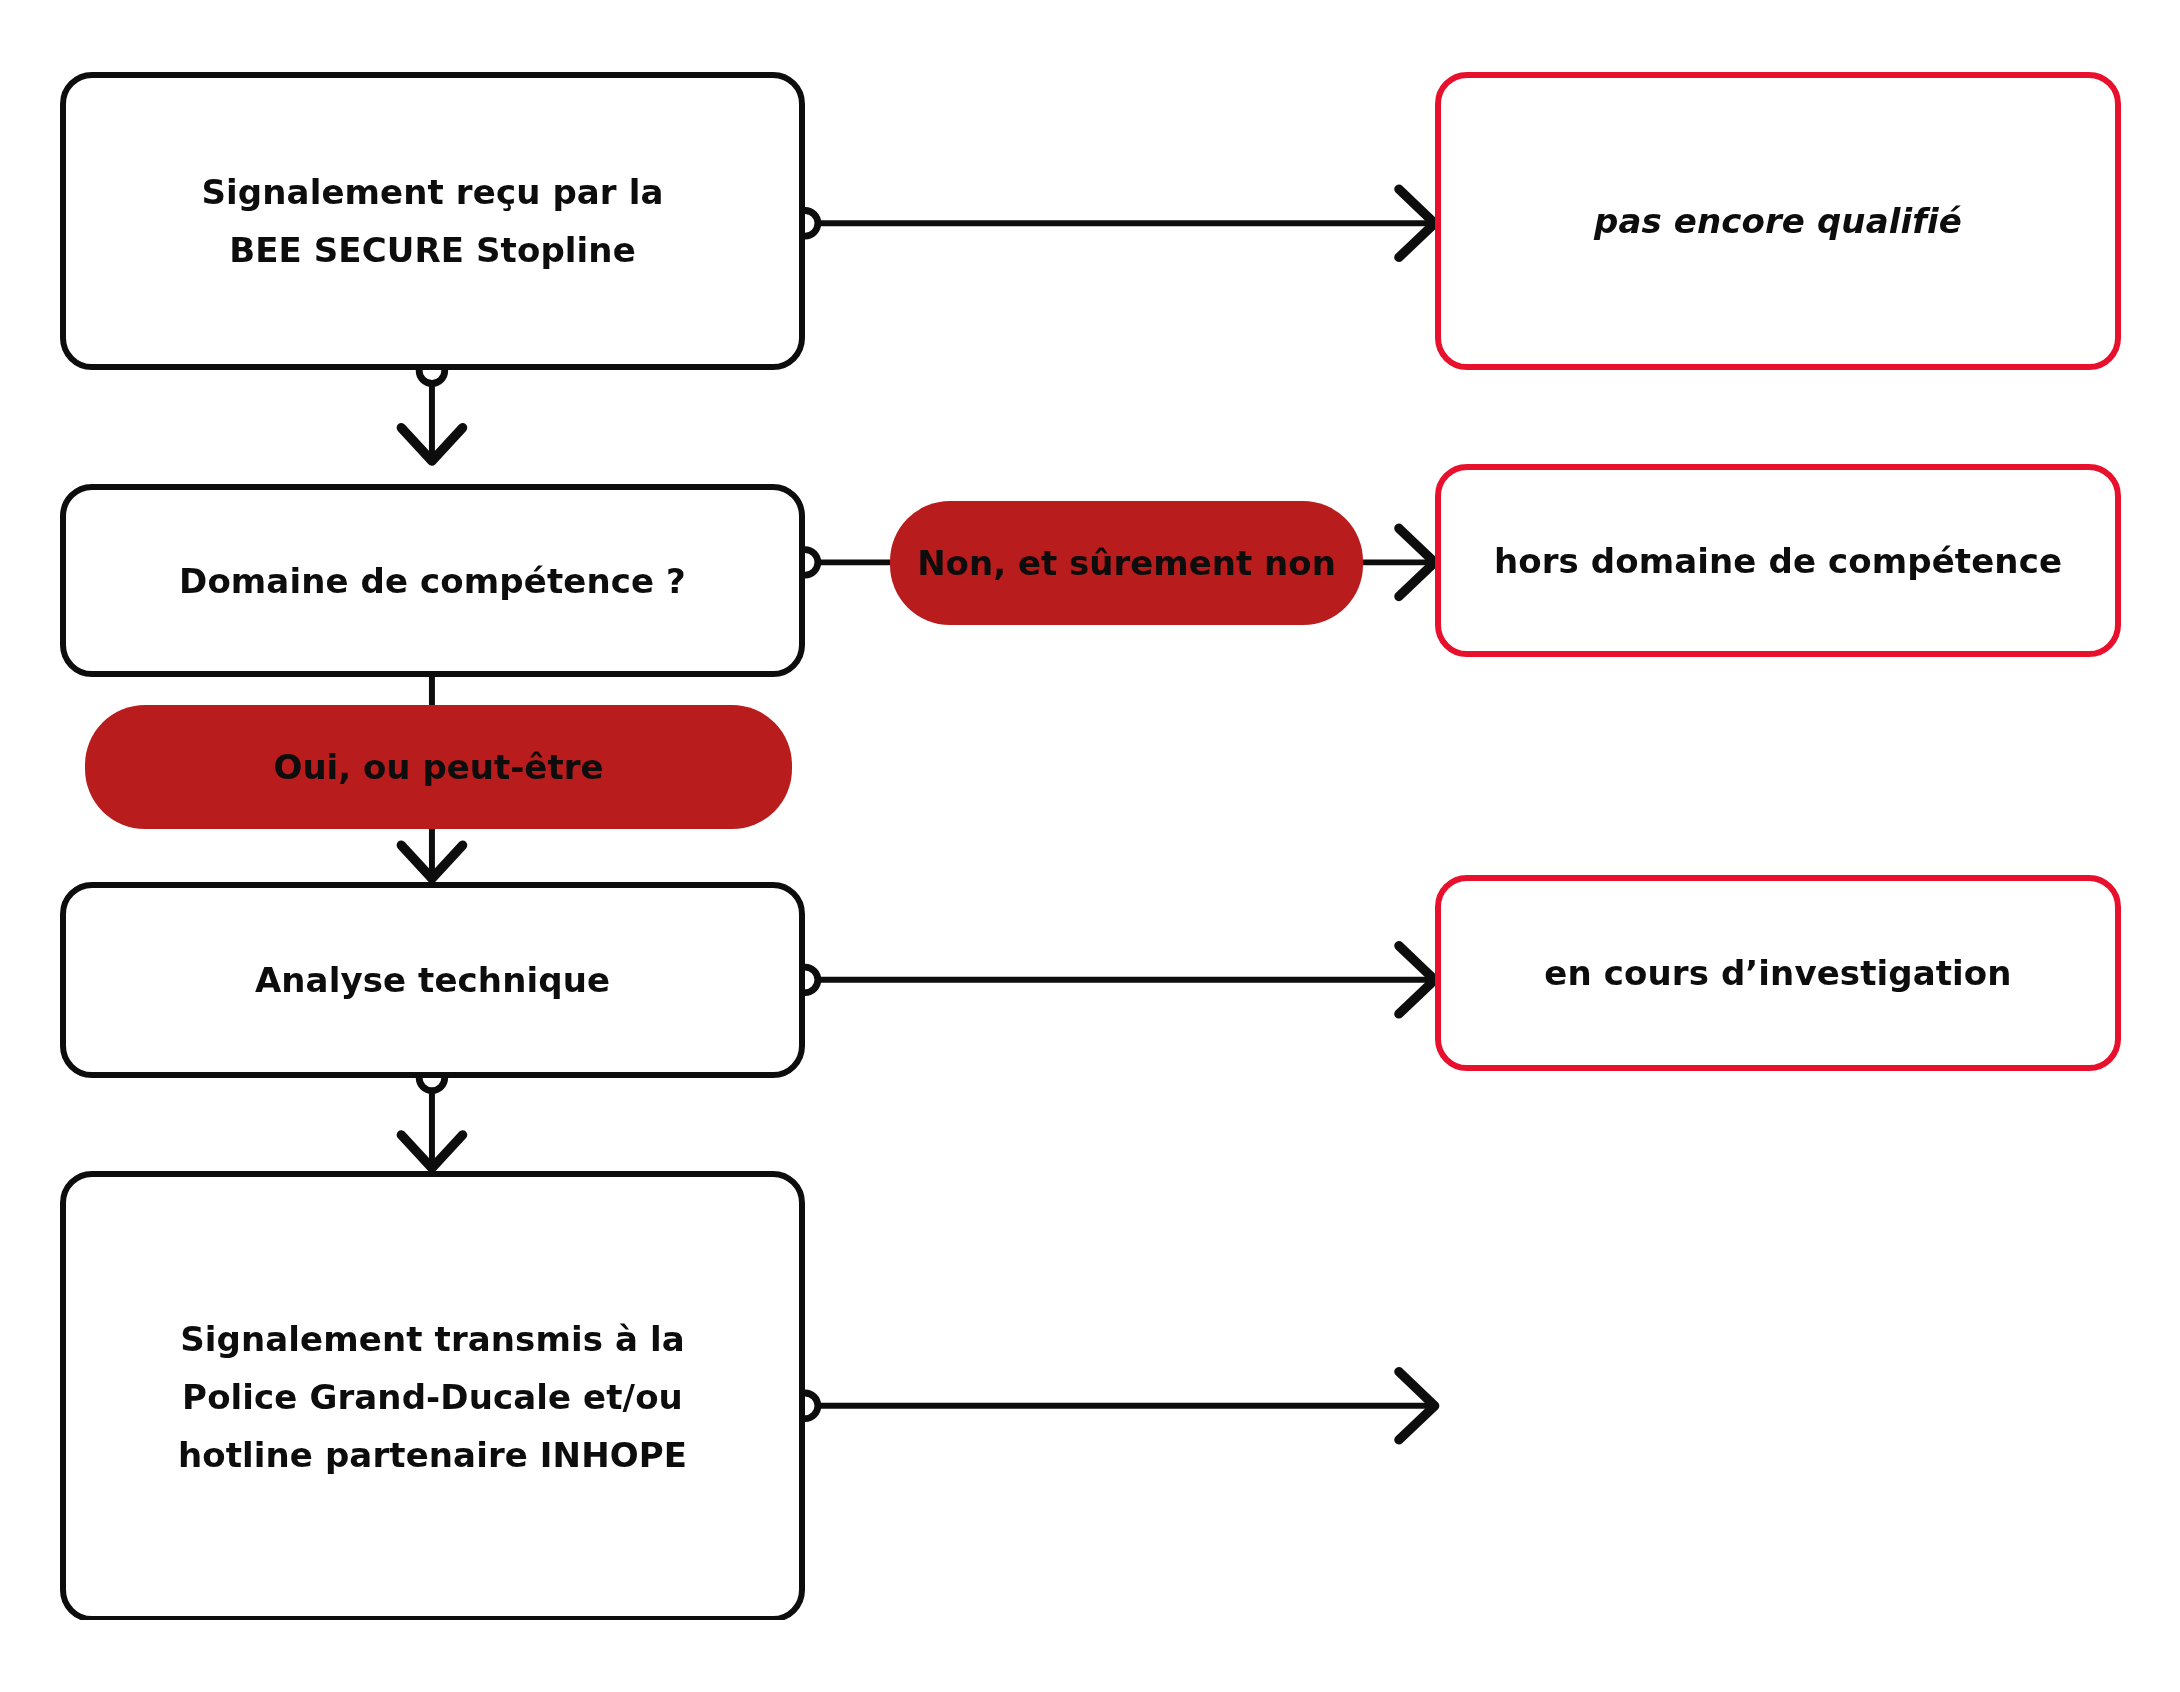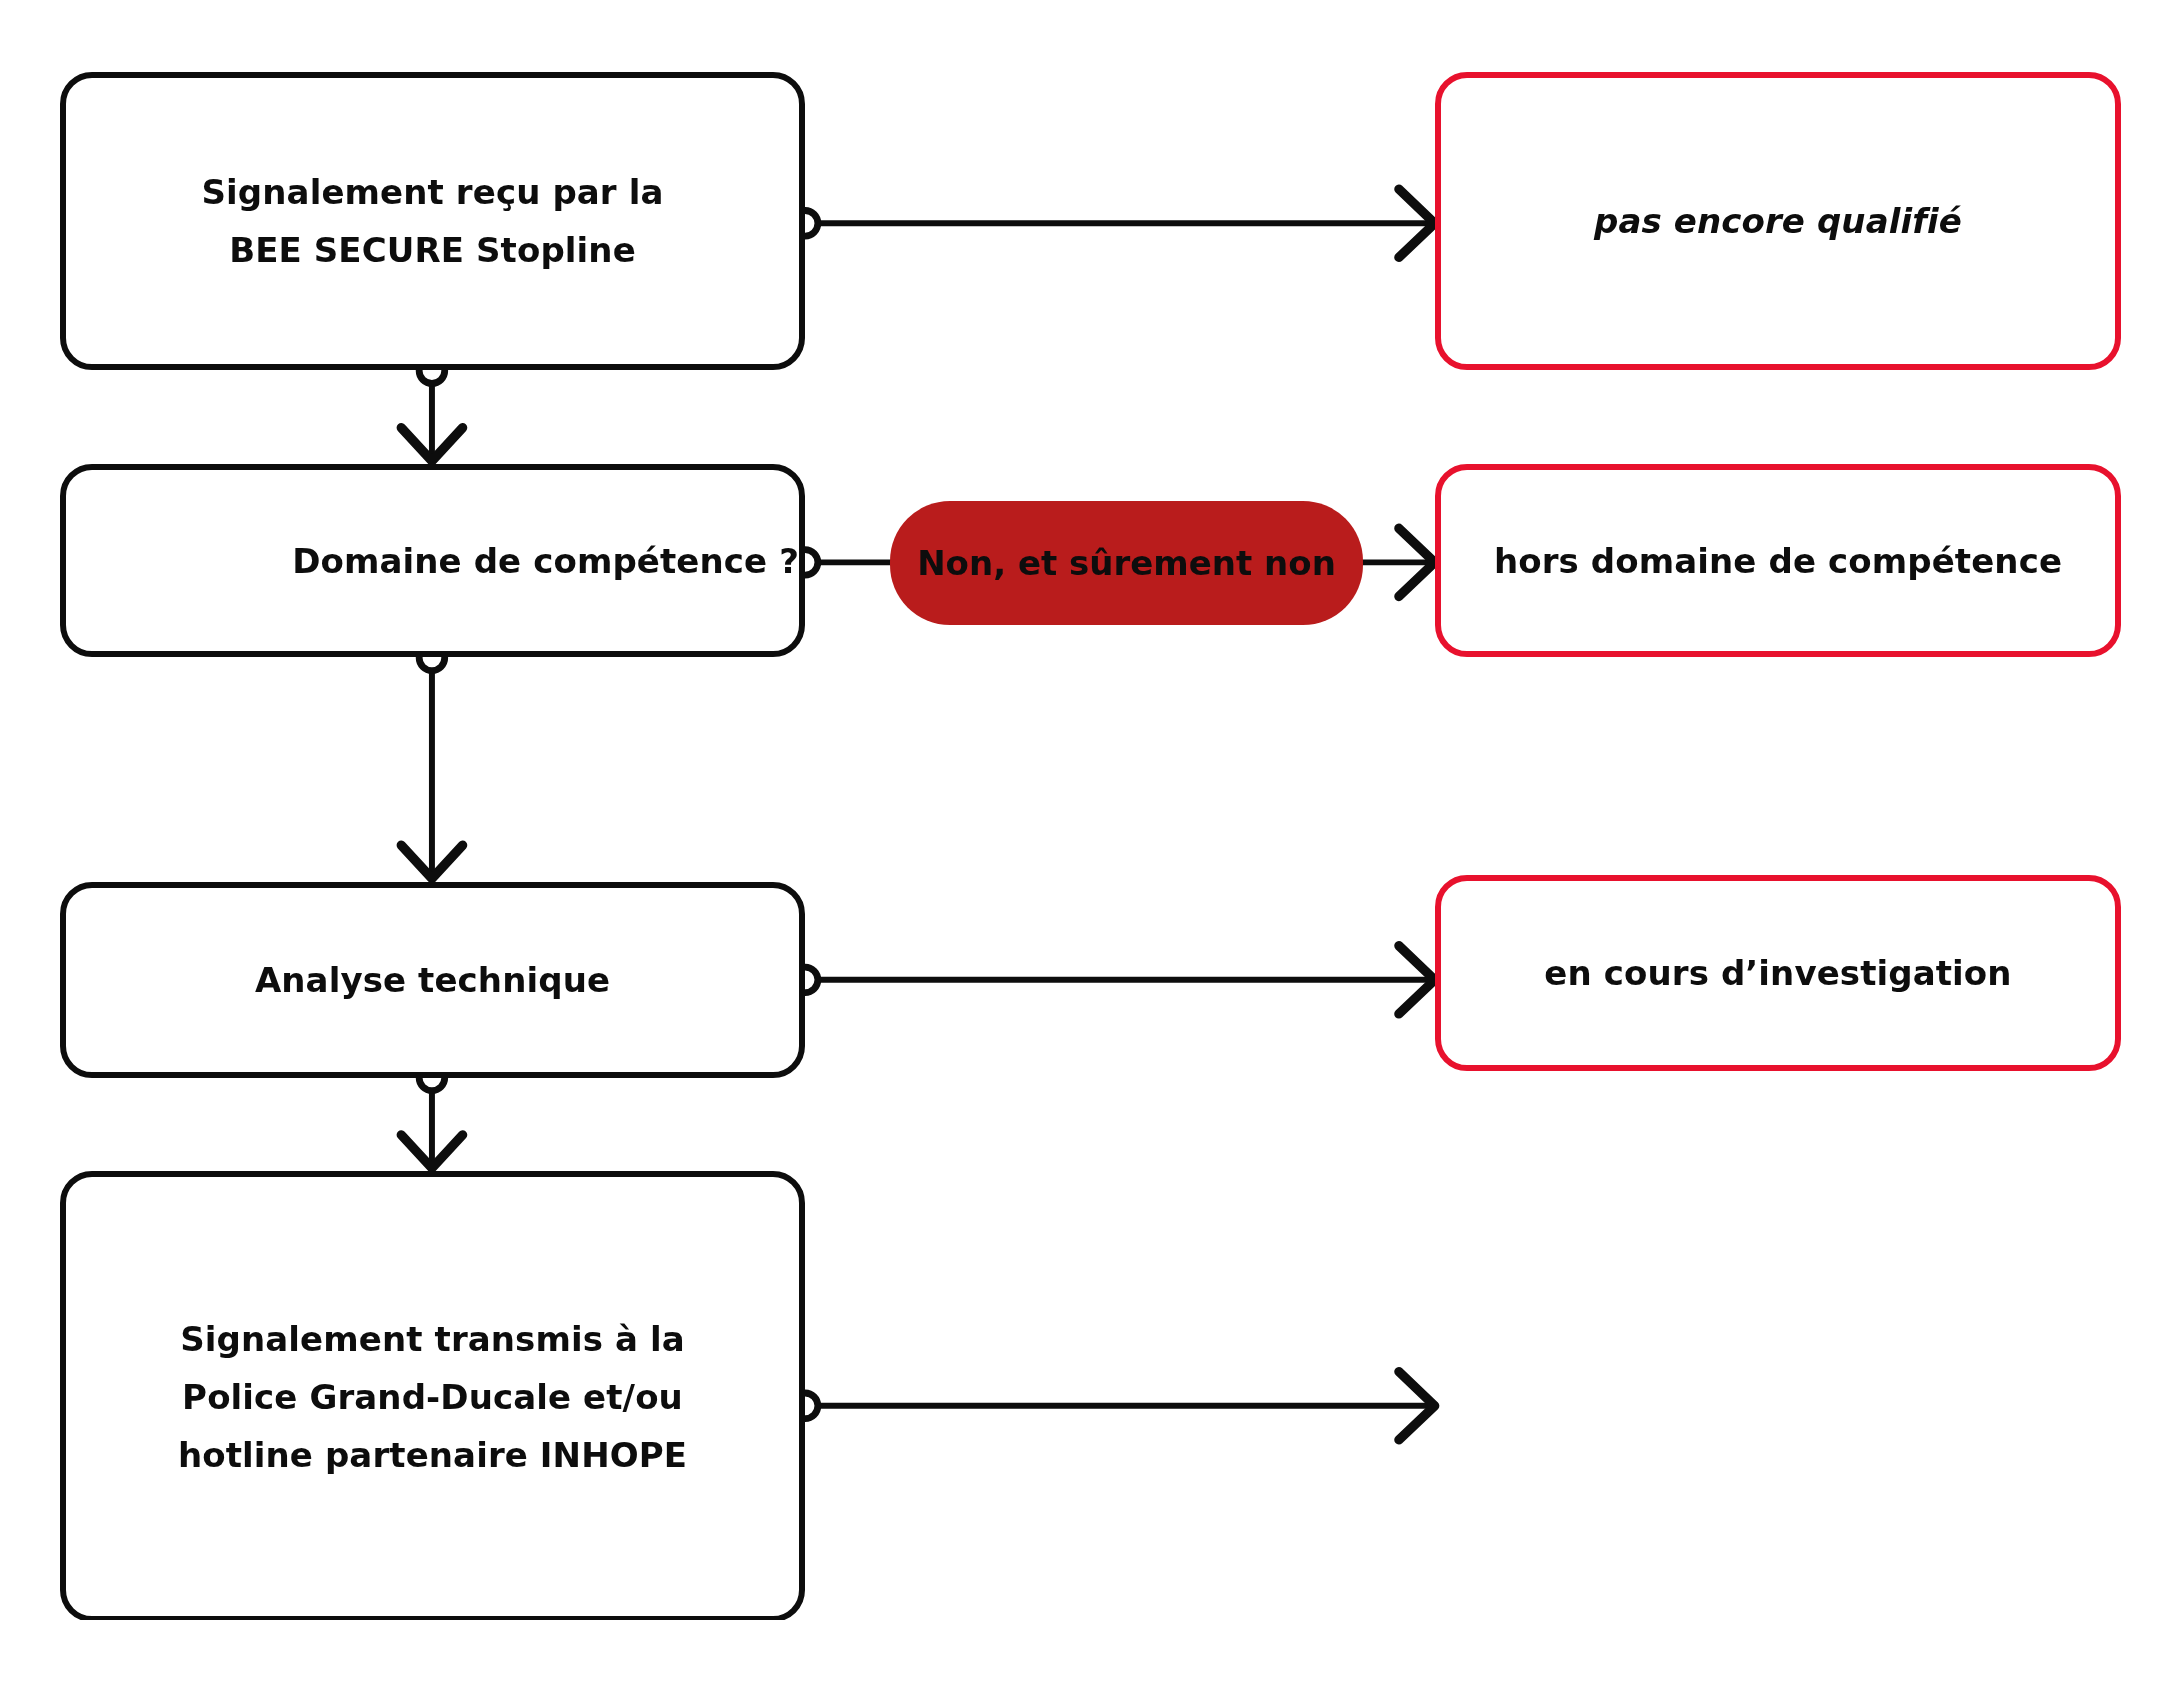--- a/index.html
+++ b/index.html
@@ -71,21 +71,21 @@
   .pill .pill-text {
     font-weight: bold;
     font-size: 34px;
     line-height: 1.0;
     color: #0d0d0d;
     white-space: nowrap;
   }
 
   
   #n-start   { left: 60px;  top: 72px;   width: 745px; height: 298px; }
-  #n-scope   { left: 60px;  top: 464px;  width: 745px; height: 193px; align-items: flex-end; }
+  #n-scope   { left: 60px;  top: 484px;  width: 745px; height: 193px; }
   #n-analyse { left: 60px;  top: 882px; width: 745px; height: 196px; }
   #n-forward { left: 60px;  top: 1171px; width: 745px; height: 451px; }
 
   #r-notqual { left: 1435px; top: 72px;   width: 686px; height: 298px; font-style: italic; }
   #r-outscope{ left: 1435px; top: 464px;  width: 686px; height: 193px; }
   #r-investig{ left: 1435px; top: 875px; width: 686px; height: 196px; }
   #r-authorit{ left: 1435px; top: 1171px; width: 686px; height: 451px; }
 
   #p-no  { left: 890px; top: 501px; width: 473px; height: 124px; }
   #p-yes { left: 85px;  top: 705px; width: 707px; height: 124px; }
@@ -169,15 +169,18 @@
 
   <div class="node red" id="r-investig">
     <span class="line">en cours d’investigation</span>
   </div>
 
 
   <div class="pill" id="p-no">
     <span class="pill-text">Non, et sûrement non</span>
   </div>
 
+  <div class="pill" id="p-yes">
+    <span class="pill-text">Oui, ou peut-être</span>
+  </div>
 
 </div>
 
 
 </body></html>

